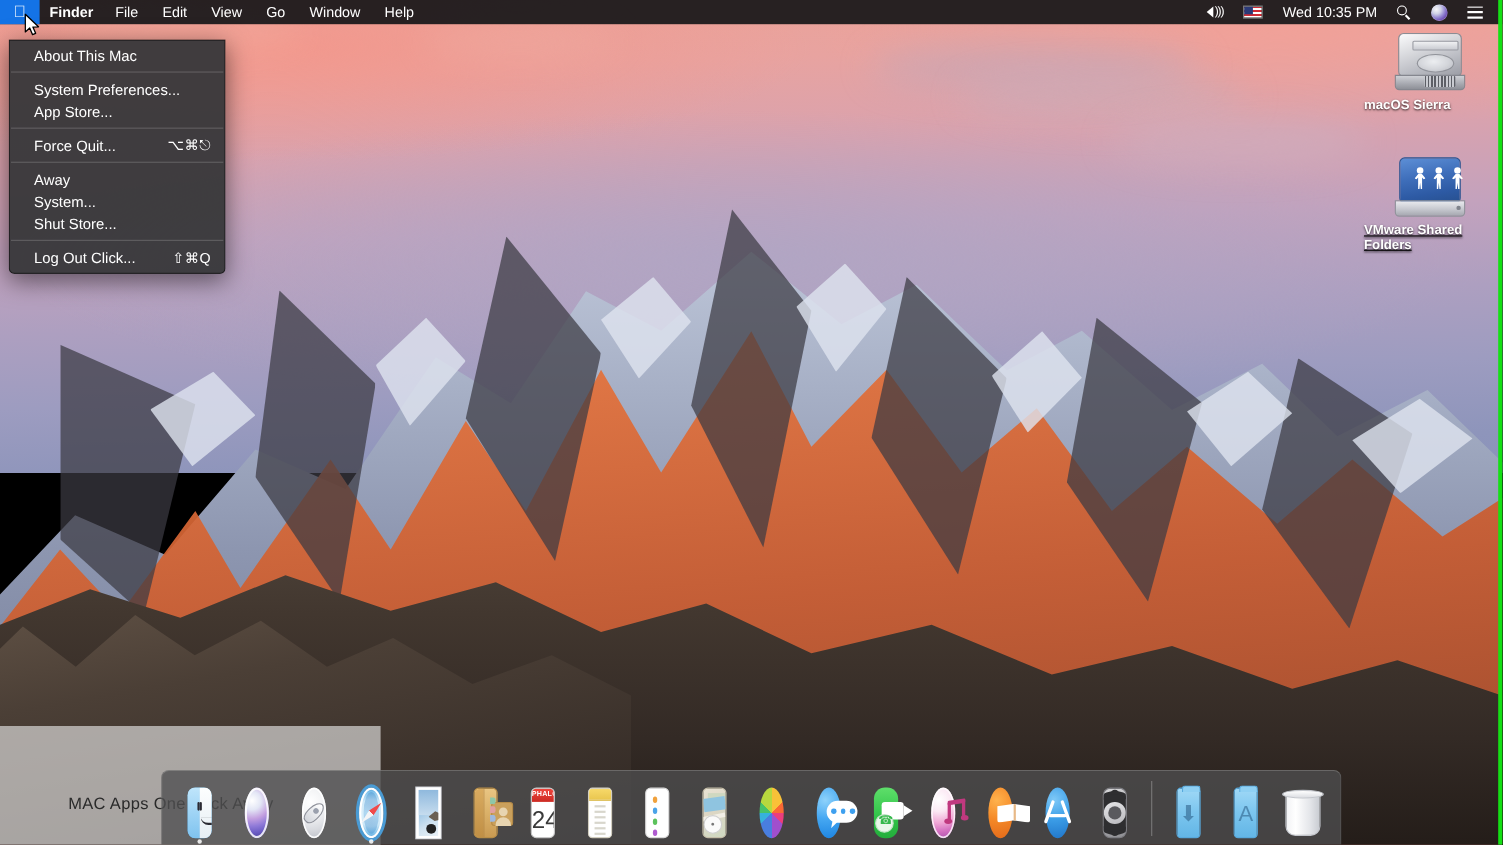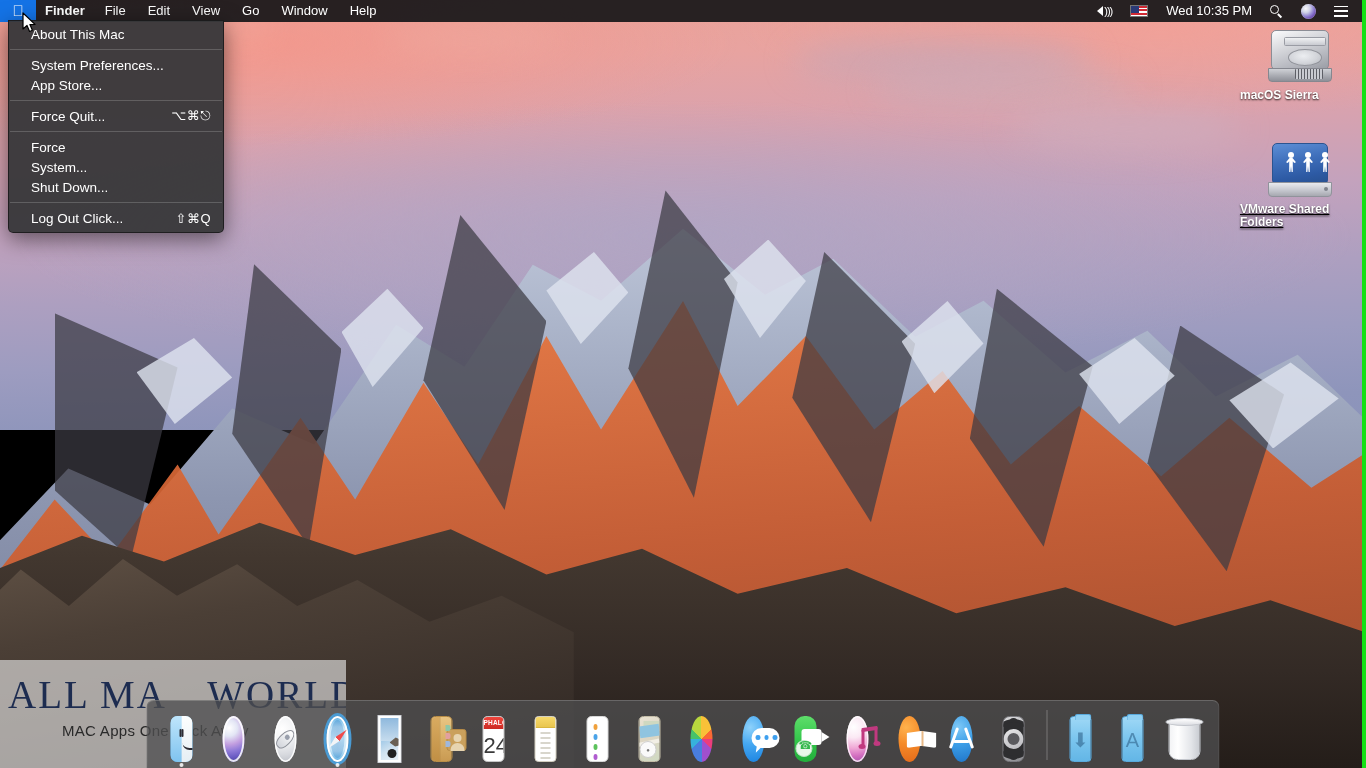--- a/index.html
+++ b/index.html
@@ -141,21 +141,21 @@
   .nc-lines i:nth-child(3){ width:14px;}
   .spk { display:flex; align-items:center; gap:1px; }
   .spk .body {
     width:0; height:0; border-style:solid;
     border-width:5px 6px 5px 0; border-color:transparent #fff transparent transparent;
   }
   .spk .wave { color:#fff; font-size:11px; letter-spacing:-1px; }
 
   
   #apple-menu {
-    position:absolute; left:8px; top:20px; width:216px;
+    position:absolute; left:8px; top:36px; width:197px;
     background:rgba(56,56,58,.96);
     border:.5px solid rgba(0,0,0,.5);
     border-radius:0 0 5px 5px;
     box-shadow:0 6px 22px rgba(0,0,0,.5);
     padding:3px 0 4px 0; z-index:55; color:#fff;
   }
   .mi {
     display:flex; align-items:center; justify-content:space-between;
     height:20px; padding:0 12px 0 22px; font-size:13.5px; white-space:nowrap;
   }
@@ -644,27 +644,27 @@
   </div>
   <div class="sep"></div>
 
   <div class="mi">
     <span>Force Quit...</span>
     <span class="shortcut">⌥⌘⎋</span>
   </div>
   <div class="sep"></div>
 
   <div class="mi">
-    <span>Force</span>
+    <span>Away</span>
   </div>
   <div class="mi">
     <span>System...</span>
   </div>
   <div class="mi">
-    <span>Shut Down...</span>
+    <span>Shut Store...</span>
   </div>
   <div class="sep"></div>
 
   <div class="mi">
     <span>Log Out Click...</span>
     <span class="shortcut">⇧⌘Q</span>
   </div>
 </div>
 
 <svg id="cursor" width="16" height="22" viewBox="0 0 16 22">
@@ -701,21 +701,20 @@
           </div>
       </div>
     </div>
     <div class="base"></div>
     <div class="led"></div>
   </div>
   <div class="label">VMware Shared Folders</div>
 </div>
 
 <div id="watermark">
-  <div class="wm-title"><span>ALL MA</span><span class="wm-apple"></span><span> WORLD</span></div>
   <div class="wm-sub">MAC Apps One Click Away</div>
 </div>
 
 <div id="dock">
 
   <div class="dock-item">
     <div class="dock-icon ic-finder">
       <span class="l"></span>
         <span class="r"></span>
       <span class="eyes">

